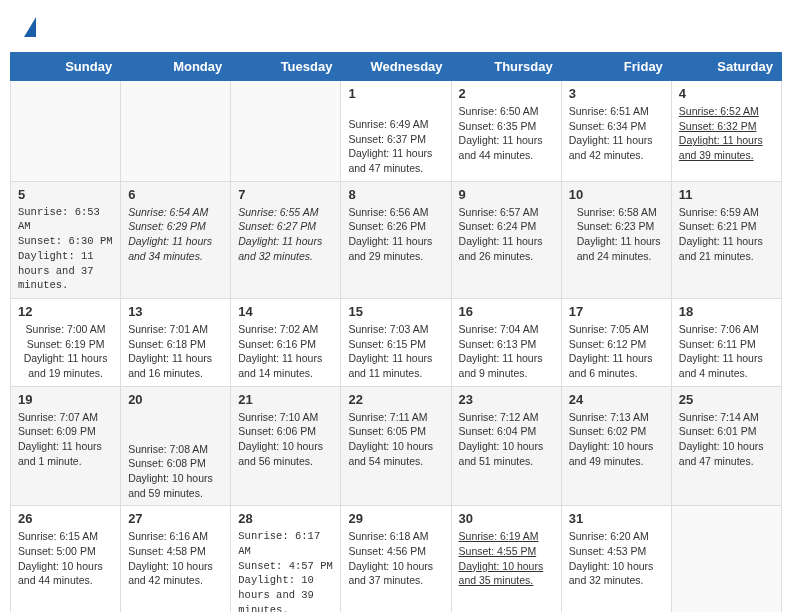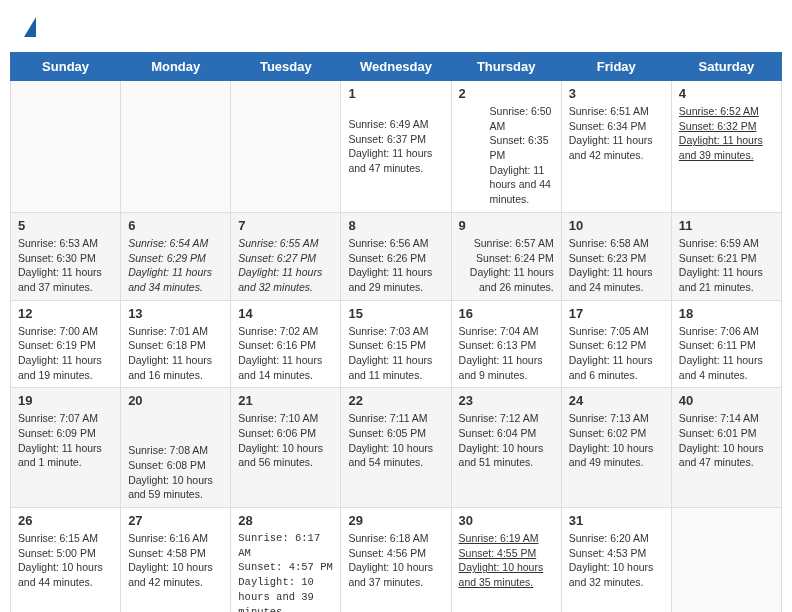--- a/index.html
+++ b/index.html
@@ -57,21 +57,21 @@
       color: #555;
     }
     .calendar {
       width: 100%;
       border-collapse: collapse;
       border: 1px solid #ccc;
     }
     .calendar th {
       background-color: #2a6db5;
       color: #fff;
-      text-align: center;
+      text-align: right;
       padding: 6px 8px;
       font-size: 13px;
       border: 1px solid #2a6db5;
     }
     .calendar td {
       vertical-align: top;
       padding: 5px 7px;
       border: 1px solid #ddd;
       width: calc(100% / 7);
       min-height: 80px;
@@ -135,41 +135,41 @@
         <td class="empty-cell"></td>
         <td class="empty-cell"></td>
         <td>
           <span class="day-number">1</span>
           <div class="day-info" style="white-space: pre-line; margin-top: 16px;">Sunrise: 6:49 AM
 Sunset: 6:37 PM
 Daylight: 11 hours and 47 minutes.</div>
         </td>
         <td>
           <span class="day-number">2</span>
-          <div class="day-info" style="white-space: pre-line; margin-left: 31px;">Sunrise: 6:50 AM
+          <div class="day-info" style="white-space: pre-line;">Sunrise: 6:50 AM
 Sunset: 6:35 PM
 Daylight: 11 hours and 44 minutes.</div>
         </td>
         <td>
           <span class="day-number">3</span>
           <div class="day-info" style="white-space: pre-line;">Sunrise: 6:51 AM
 Sunset: 6:34 PM
 Daylight: 11 hours and 42 minutes.</div>
         </td>
         <td>
           <span class="day-number">4</span>
           <div class="day-info" style="white-space: pre-line; text-decoration: underline;">Sunrise: 6:52 AM
 Sunset: 6:32 PM
 Daylight: 11 hours and 39 minutes.</div>
         </td>
       </tr>
       <tr>
         <td>
           <span class="day-number">5</span>
-          <div class="day-info" style="white-space: pre-line;">Sunrise: 6:53 AM
+          <div class="day-info" style="white-space: pre-line; font-family: Liberation Mono, monospace;">Sunrise: 6:53 AM
 Sunset: 6:30 PM
 Daylight: 11 hours and 37 minutes.</div>
         </td>
         <td>
           <span class="day-number">6</span>
           <div class="day-info" style="white-space: pre-line; font-style: italic;">Sunrise: 6:54 AM
 Sunset: 6:29 PM
 Daylight: 11 hours and 34 minutes.</div>
         </td>
         <td>
@@ -179,41 +179,41 @@
 Daylight: 11 hours and 32 minutes.</div>
         </td>
         <td>
           <span class="day-number">8</span>
           <div class="day-info" style="white-space: pre-line;">Sunrise: 6:56 AM
 Sunset: 6:26 PM
 Daylight: 11 hours and 29 minutes.</div>
         </td>
         <td>
           <span class="day-number">9</span>
-          <div class="day-info" style="white-space: pre-line; text-align: right;">Sunrise: 6:57 AM
+          <div class="day-info" style="white-space: pre-line;">Sunrise: 6:57 AM
 Sunset: 6:24 PM
 Daylight: 11 hours and 26 minutes.</div>
         </td>
         <td>
           <span class="day-number">10</span>
-          <div class="day-info" style="white-space: pre-line;">Sunrise: 6:58 AM
+          <div class="day-info" style="white-space: pre-line; margin-left: 8px;">Sunrise: 6:58 AM
 Sunset: 6:23 PM
 Daylight: 11 hours and 24 minutes.</div>
         </td>
         <td>
           <span class="day-number">11</span>
           <div class="day-info" style="white-space: pre-line;">Sunrise: 6:59 AM
 Sunset: 6:21 PM
 Daylight: 11 hours and 21 minutes.</div>
         </td>
       </tr>
       <tr>
         <td>
           <span class="day-number">12</span>
-          <div class="day-info" style="white-space: pre-line;">Sunrise: 7:00 AM
+          <div class="day-info" style="white-space: pre-line; text-align: center;">Sunrise: 7:00 AM
 Sunset: 6:19 PM
 Daylight: 11 hours and 19 minutes.</div>
         </td>
         <td>
           <span class="day-number">13</span>
           <div class="day-info" style="white-space: pre-line;">Sunrise: 7:01 AM
 Sunset: 6:18 PM
 Daylight: 11 hours and 16 minutes.</div>
         </td>
         <td>
@@ -278,21 +278,21 @@
 Sunset: 6:04 PM
 Daylight: 10 hours and 51 minutes.</div>
         </td>
         <td>
           <span class="day-number">24</span>
           <div class="day-info" style="white-space: pre-line;">Sunrise: 7:13 AM
 Sunset: 6:02 PM
 Daylight: 10 hours and 49 minutes.</div>
         </td>
         <td>
-          <span class="day-number">40</span>
+          <span class="day-number">25</span>
           <div class="day-info" style="white-space: pre-line;">Sunrise: 7:14 AM
 Sunset: 6:01 PM
 Daylight: 10 hours and 47 minutes.</div>
         </td>
       </tr>
       <tr>
         <td>
           <span class="day-number">26</span>
           <div class="day-info" style="white-space: pre-line;">Sunrise: 6:15 AM
 Sunset: 5:00 PM

